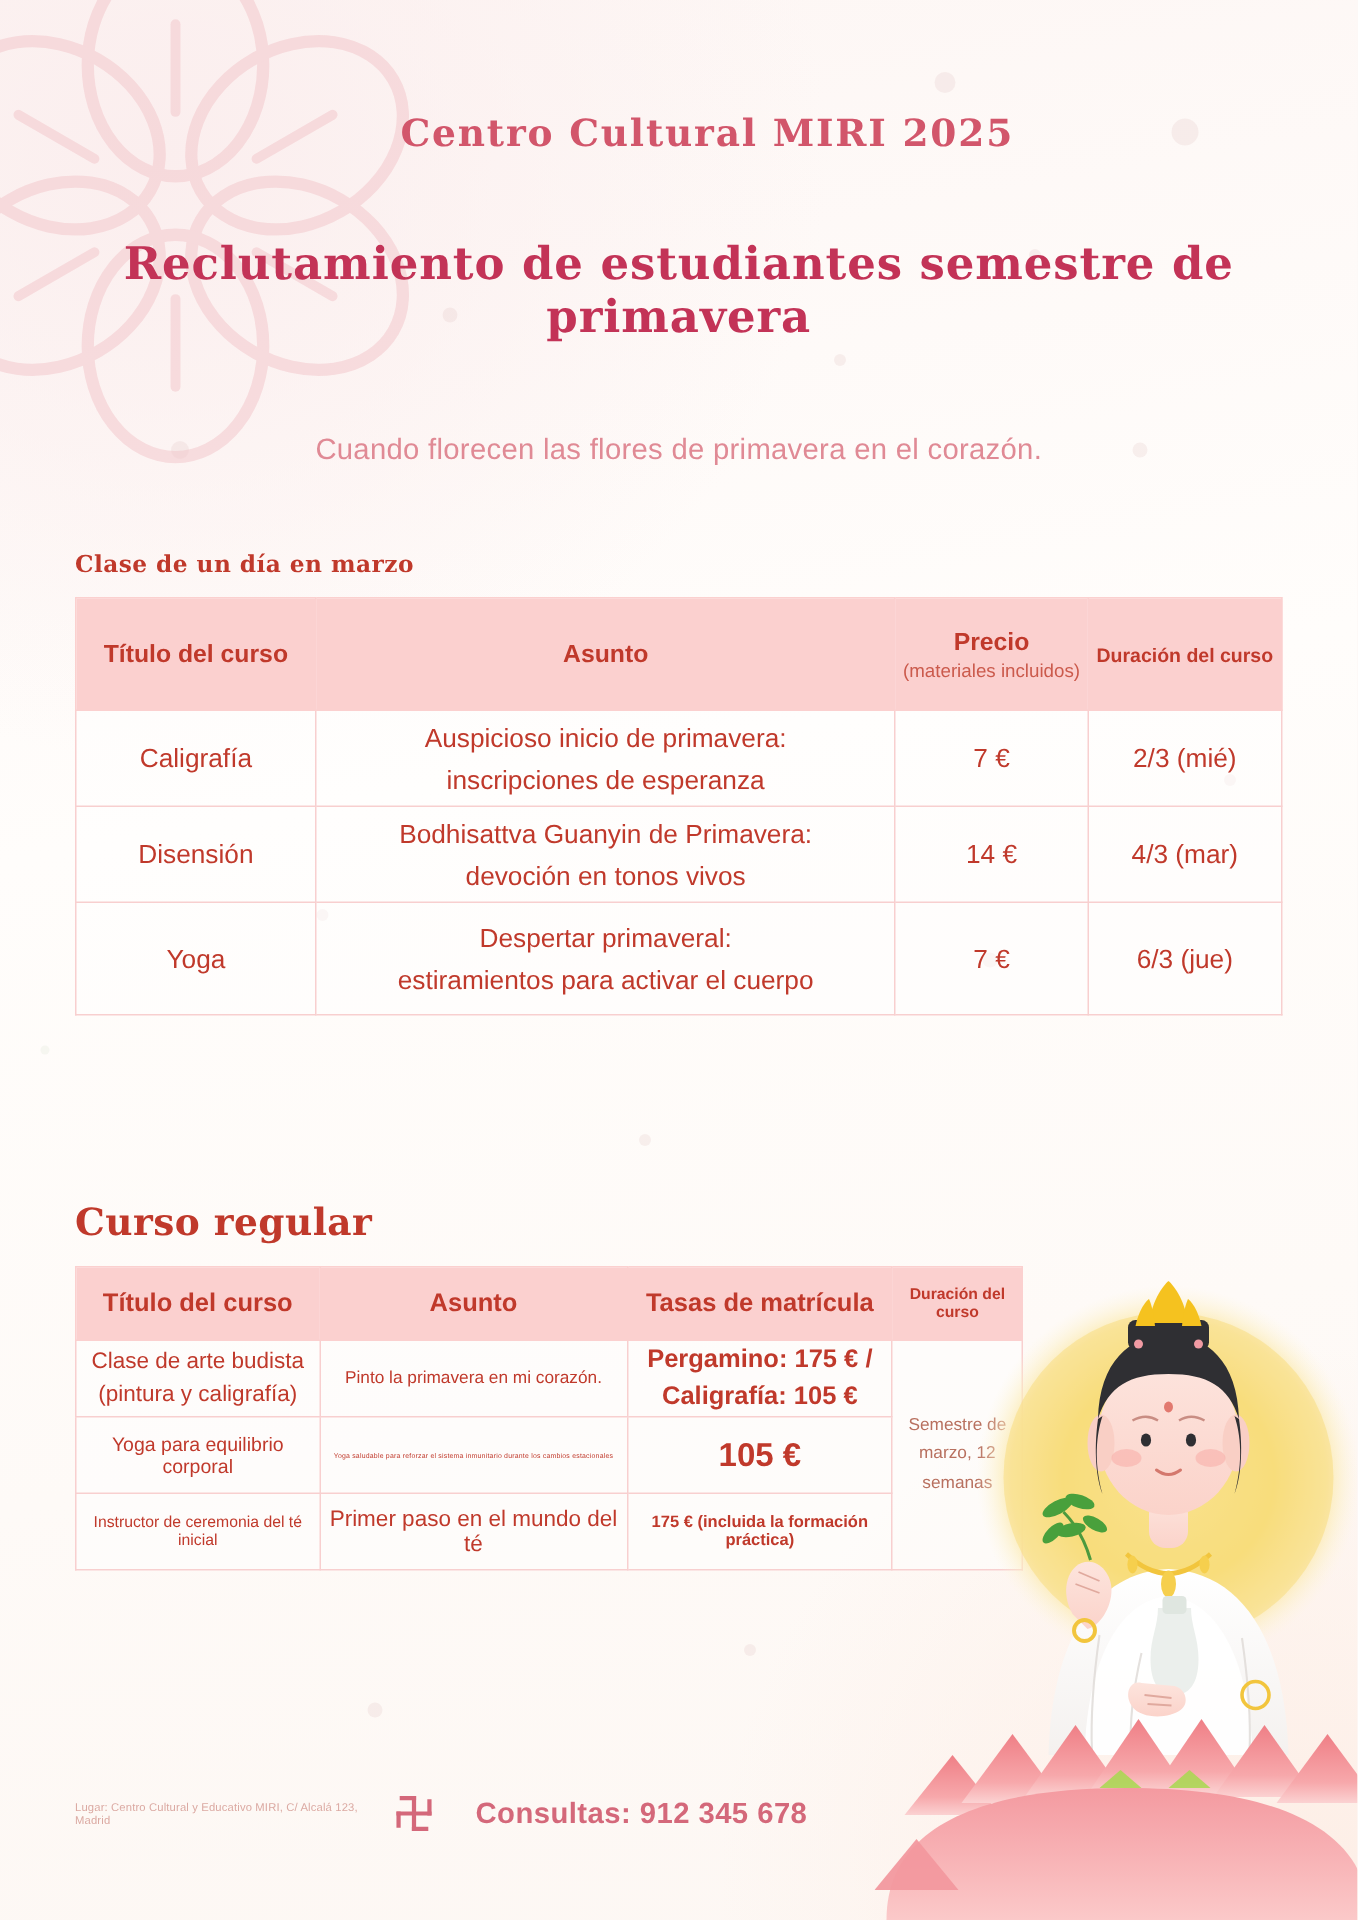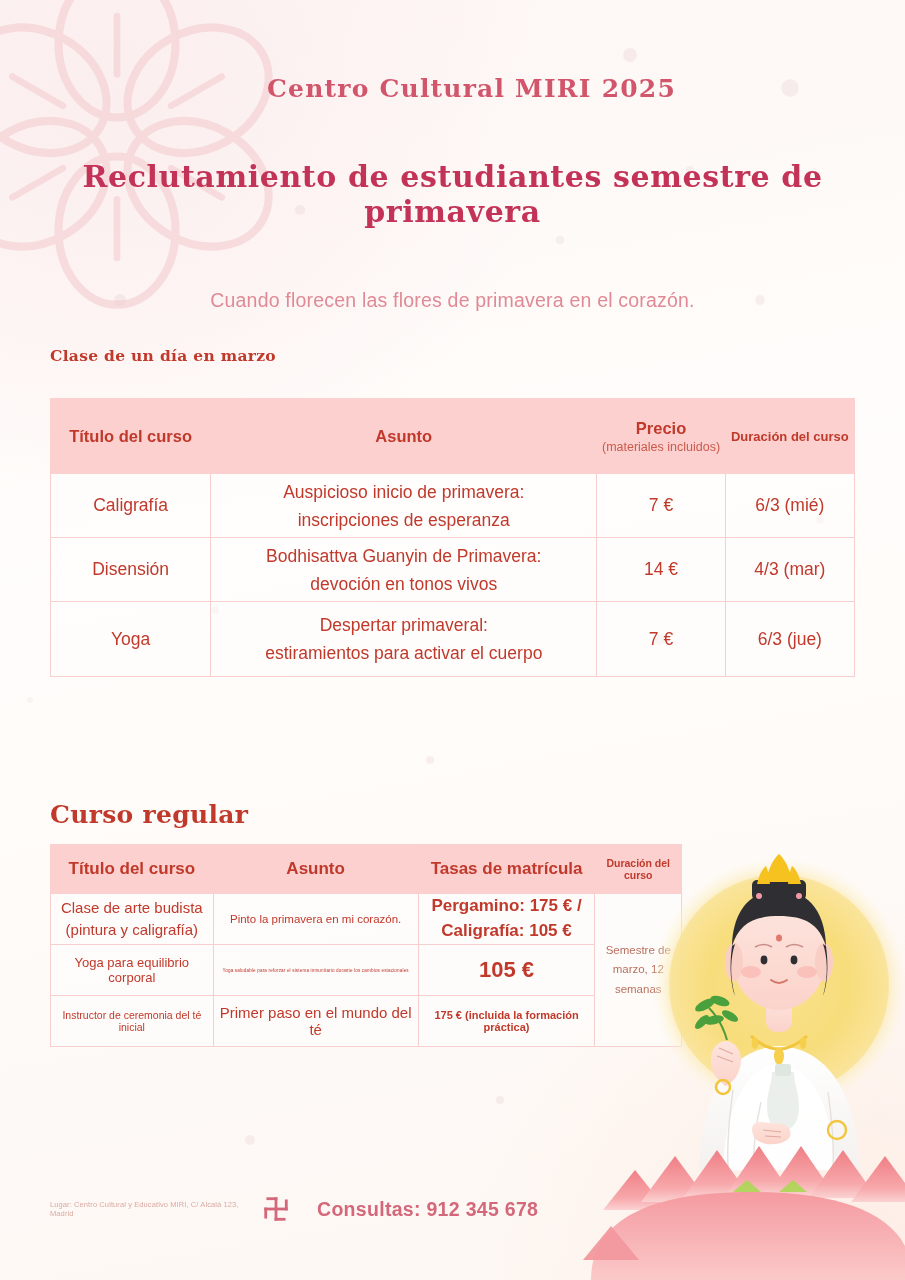--- a/index.html
+++ b/index.html
@@ -72,21 +72,21 @@
     letter-spacing: .2px;
   }
 
   
   .section-heading {
     font-family: "DejaVu Serif", serif;
     font-weight: bold;
     color: #c0392b;
     margin-left: 50px;
   }
-  .sec-1 { position: absolute; top: 346px; font-size: 15.5px; letter-spacing: .3px; }
+  .sec-1 { position: absolute; top: 366px; font-size: 15.5px; letter-spacing: .3px; }
   .sec-2 { position: absolute; top: 800px; font-size: 25px; letter-spacing: .3px; }
 
   
   table {
     border-collapse: collapse;
     position: absolute;
   }
   #table-oneday {
     left: 50px;
     top: 398px;
@@ -265,21 +265,21 @@
       </tr>
     </thead>
     <tbody>
       <tr>
         <td class="c-title">Caligrafía</td>
         <td class="c-subject">
           <div>Auspicioso inicio de primavera:</div>
           <div>inscripciones de esperanza</div>
         </td>
         <td class="c-price">7 €</td>
-        <td class="c-dur">6/3 (mié)</td>
+        <td class="c-dur">2/3 (mié)</td>
       </tr>
       <tr>
         <td class="c-title">Disensión</td>
         <td class="c-subject">
           <div>Bodhisattva Guanyin de Primavera:</div>
           <div>devoción en tonos vivos</div>
         </td>
         <td class="c-price">14 €</td>
         <td class="c-dur">4/3 (mar)</td>
       </tr>

